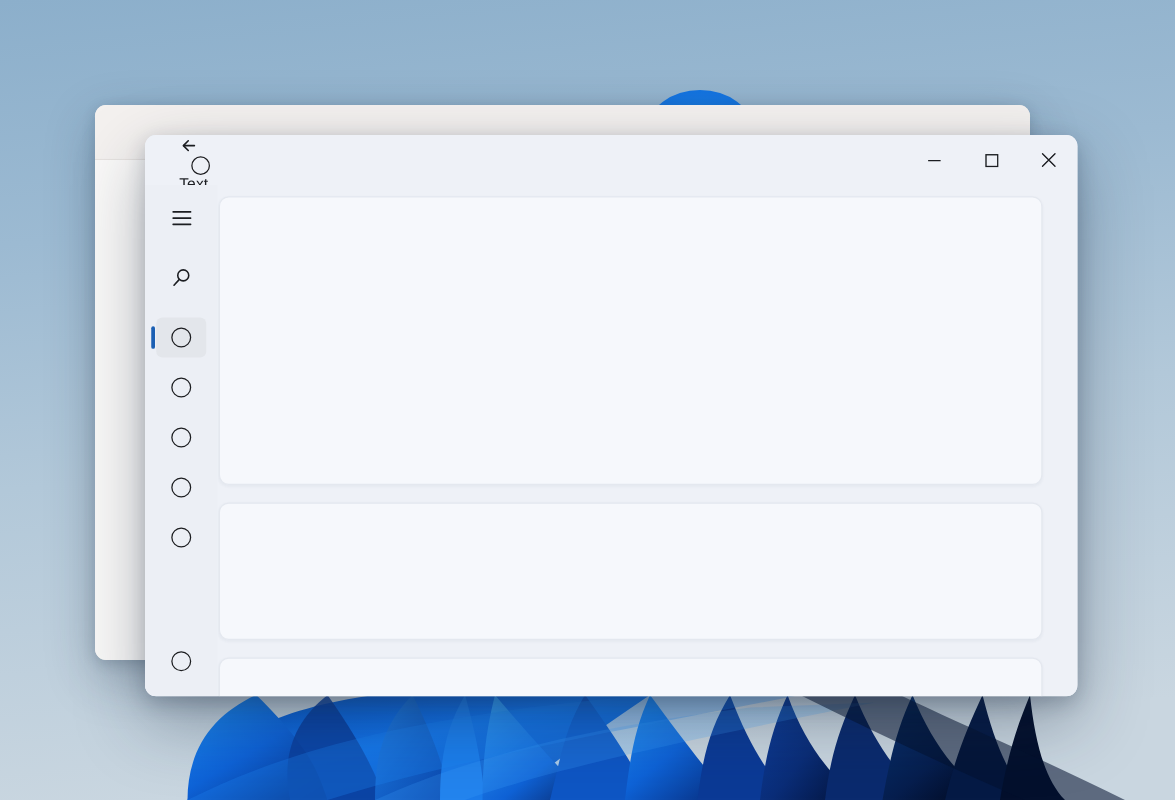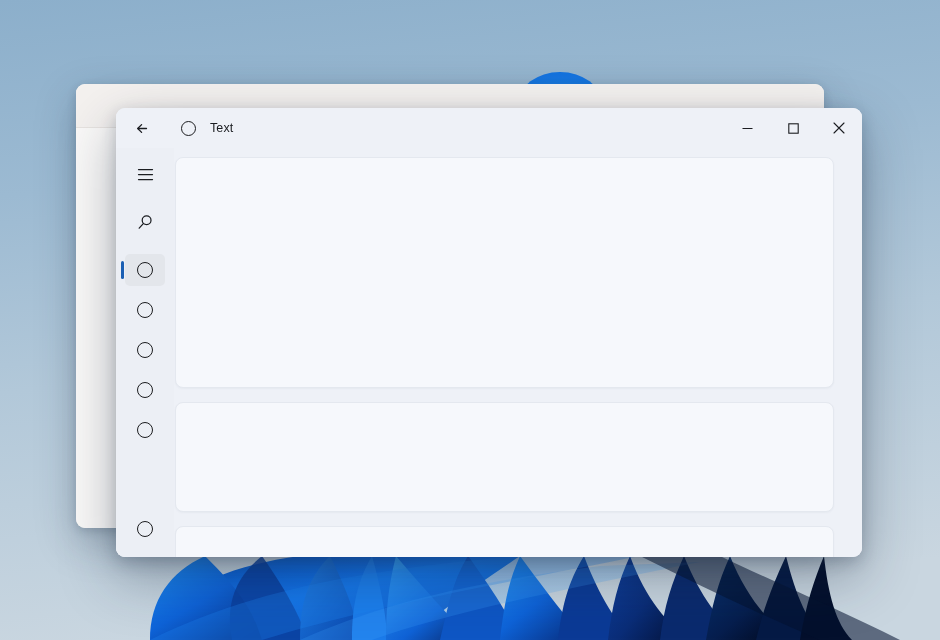--- a/index.html
+++ b/index.html
@@ -71,20 +71,21 @@
     align-items: center;
     background: #eef1f7;
     position: relative;
   }
 
   .tb-left {
     display: flex;
     align-items: center;
     height: 100%;
     padding-left: 12px;
+    flex-direction: column;
   }
 
   .tb-btn {
     width: 28px;
     height: 28px;
     display: flex;
     align-items: center;
     justify-content: center;
     border-radius: 4px;
     cursor: default;

